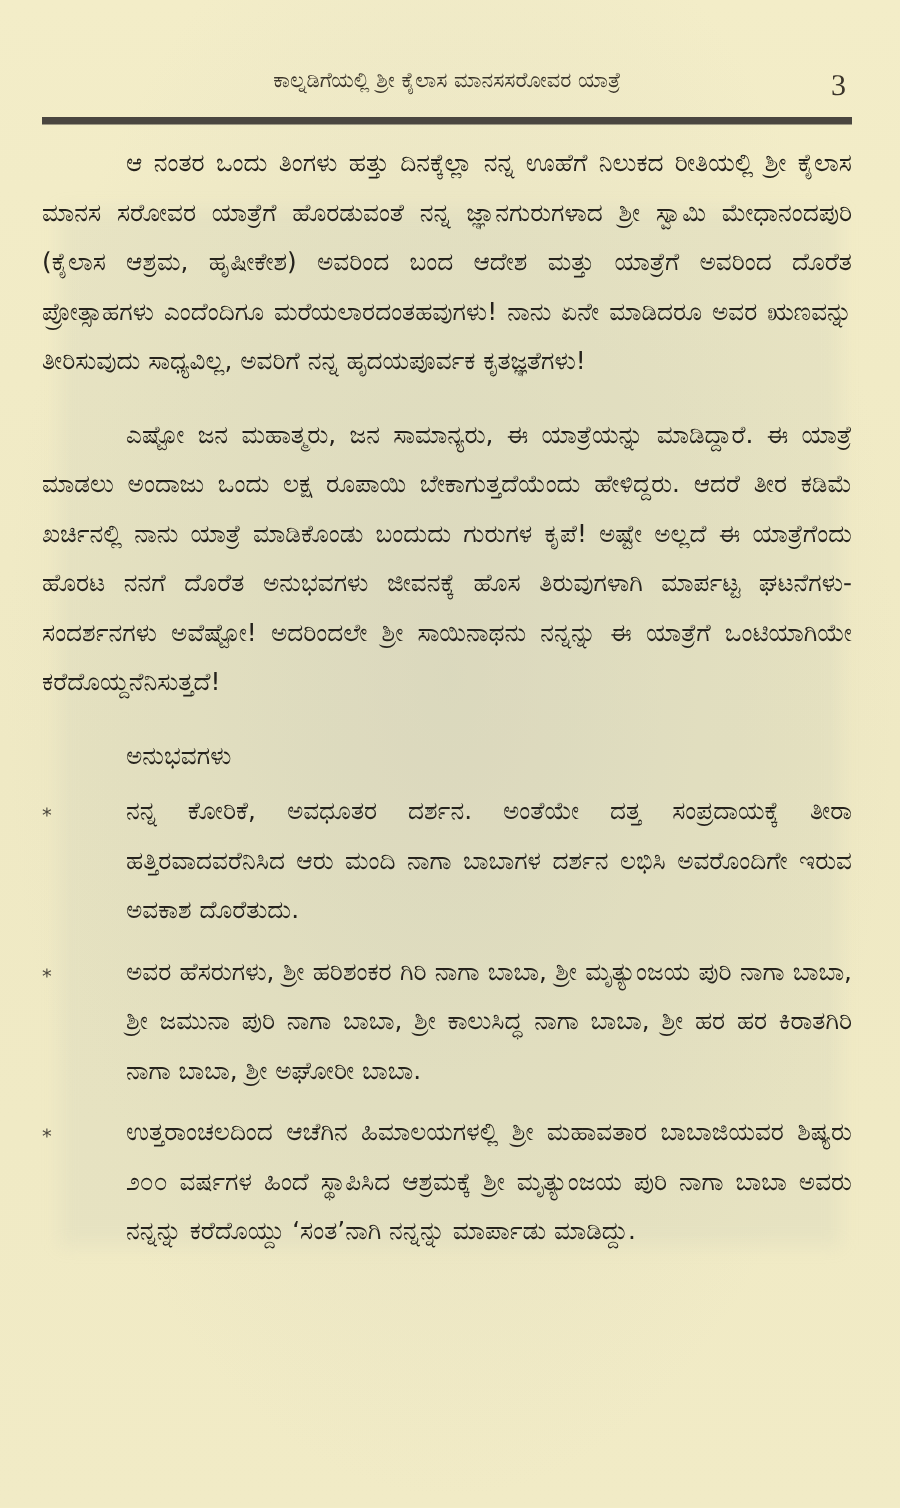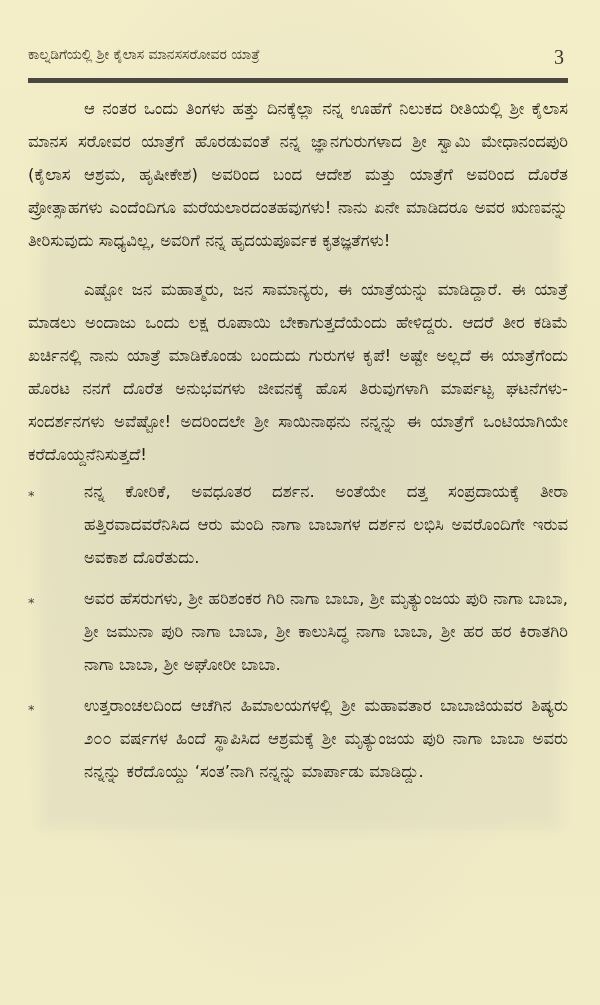--- a/index.html
+++ b/index.html
@@ -33,21 +33,21 @@
     .header {
       position: absolute;
       left: 28px; top: 36px;
       width: 540px;
       height: 40px;
     }
     .header-title {
       position: absolute;
       left: 0; right: 0;
       top: 10px;
-      text-align: left;
+      text-align: center;
       font-size: 14px;
       color: #3a342a;
     }
     .page-number {
       position: absolute;
       right: 4px;
       top: 10px;
       font-family: "Liberation Serif", serif;
       font-size: 20px;
       color: #3a342a;
@@ -112,20 +112,21 @@
     <div class="header-title">ಕಾಲ್ನಡಿಗೆಯಲ್ಲಿ ಶ್ರೀ ಕೈಲಾಸ ಮಾನಸಸರೋವರ ಯಾತ್ರೆ</div>
     <div class="page-number">3</div>
   </div>
 
   <div class="rule"></div>
 
   <div class="body-text">
     <p class="para indent">ಆ ನಂತರ ಒಂದು ತಿಂಗಳು ಹತ್ತು ದಿನಕ್ಕೆಲ್ಲಾ ನನ್ನ ಊಹೆಗೆ ನಿಲುಕದ ರೀತಿಯಲ್ಲಿ ಶ್ರೀ ಕೈಲಾಸ ಮಾನಸ ಸರೋವರ ಯಾತ್ರೆಗೆ ಹೊರಡುವಂತೆ ನನ್ನ ಜ್ಞಾನಗುರುಗಳಾದ ಶ್ರೀ ಸ್ವಾಮಿ ಮೇಧಾನಂದಪುರಿ (ಕೈಲಾಸ ಆಶ್ರಮ, ಹೃಷೀಕೇಶ) ಅವರಿಂದ ಬಂದ ಆದೇಶ ಮತ್ತು ಯಾತ್ರೆಗೆ ಅವರಿಂದ ದೊರೆತ ಪ್ರೋತ್ಸಾಹಗಳು ಎಂದೆಂದಿಗೂ ಮರೆಯಲಾರದಂತಹವುಗಳು! ನಾನು ಏನೇ ಮಾಡಿದರೂ ಅವರ ಋಣವನ್ನು ತೀರಿಸುವುದು ಸಾಧ್ಯವಿಲ್ಲ, ಅವರಿಗೆ ನನ್ನ ಹೃದಯಪೂರ್ವಕ ಕೃತಜ್ಞತೆಗಳು!</p>
     <p class="para indent">ಎಷ್ಟೋ ಜನ ಮಹಾತ್ಮರು, ಜನ ಸಾಮಾನ್ಯರು, ಈ ಯಾತ್ರೆಯನ್ನು ಮಾಡಿದ್ದಾರೆ. ಈ ಯಾತ್ರೆ ಮಾಡಲು ಅಂದಾಜು ಒಂದು ಲಕ್ಷ ರೂಪಾಯಿ ಬೇಕಾಗುತ್ತದೆಯೆಂದು ಹೇಳಿದ್ದರು. ಆದರೆ ತೀರ ಕಡಿಮೆ ಖರ್ಚಿನಲ್ಲಿ ನಾನು ಯಾತ್ರೆ ಮಾಡಿಕೊಂಡು ಬಂದುದು ಗುರುಗಳ ಕೃಪೆ! ಅಷ್ಟೇ ಅಲ್ಲದೆ ಈ ಯಾತ್ರೆಗೆಂದು ಹೊರಟ ನನಗೆ ದೊರೆತ ಅನುಭವಗಳು ಜೀವನಕ್ಕೆ ಹೊಸ ತಿರುವುಗಳಾಗಿ ಮಾರ್ಪಟ್ಟ ಘಟನೆಗಳು- ಸಂದರ್ಶನಗಳು ಅವೆಷ್ಟೋ! ಅದರಿಂದಲೇ ಶ್ರೀ ಸಾಯಿನಾಥನು ನನ್ನನ್ನು ಈ ಯಾತ್ರೆಗೆ ಒಂಟಿಯಾಗಿಯೇ ಕರೆದೊಯ್ದನೆನಿಸುತ್ತದೆ!</p>
 
+    <p class="para section-label">ಅನುಭವಗಳು</p>
 
     <ul class="bullet-list">
       <li class="bullet-item">
         <span class="bullet-mark">*</span>
         <span>ನನ್ನ ಕೋರಿಕೆ, ಅವಧೂತರ ದರ್ಶನ. ಅಂತೆಯೇ ದತ್ತ ಸಂಪ್ರದಾಯಕ್ಕೆ ತೀರಾ ಹತ್ತಿರವಾದವರೆನಿಸಿದ ಆರು ಮಂದಿ ನಾಗಾ ಬಾಬಾಗಳ ದರ್ಶನ ಲಭಿಸಿ ಅವರೊಂದಿಗೇ ಇರುವ ಅವಕಾಶ ದೊರೆತುದು.</span>
       </li>
       <li class="bullet-item">
         <span class="bullet-mark">*</span>
         <span>ಅವರ ಹೆಸರುಗಳು, ಶ್ರೀ ಹರಿಶಂಕರ ಗಿರಿ ನಾಗಾ ಬಾಬಾ, ಶ್ರೀ ಮೃತ್ಯುಂಜಯ ಪುರಿ ನಾಗಾ ಬಾಬಾ, ಶ್ರೀ ಜಮುನಾ ಪುರಿ ನಾಗಾ ಬಾಬಾ, ಶ್ರೀ ಕಾಲುಸಿದ್ಧ ನಾಗಾ ಬಾಬಾ, ಶ್ರೀ ಹರ ಹರ ಕಿರಾತಗಿರಿ ನಾಗಾ ಬಾಬಾ, ಶ್ರೀ ಅಘೋರೀ ಬಾಬಾ.</span>
       </li>

